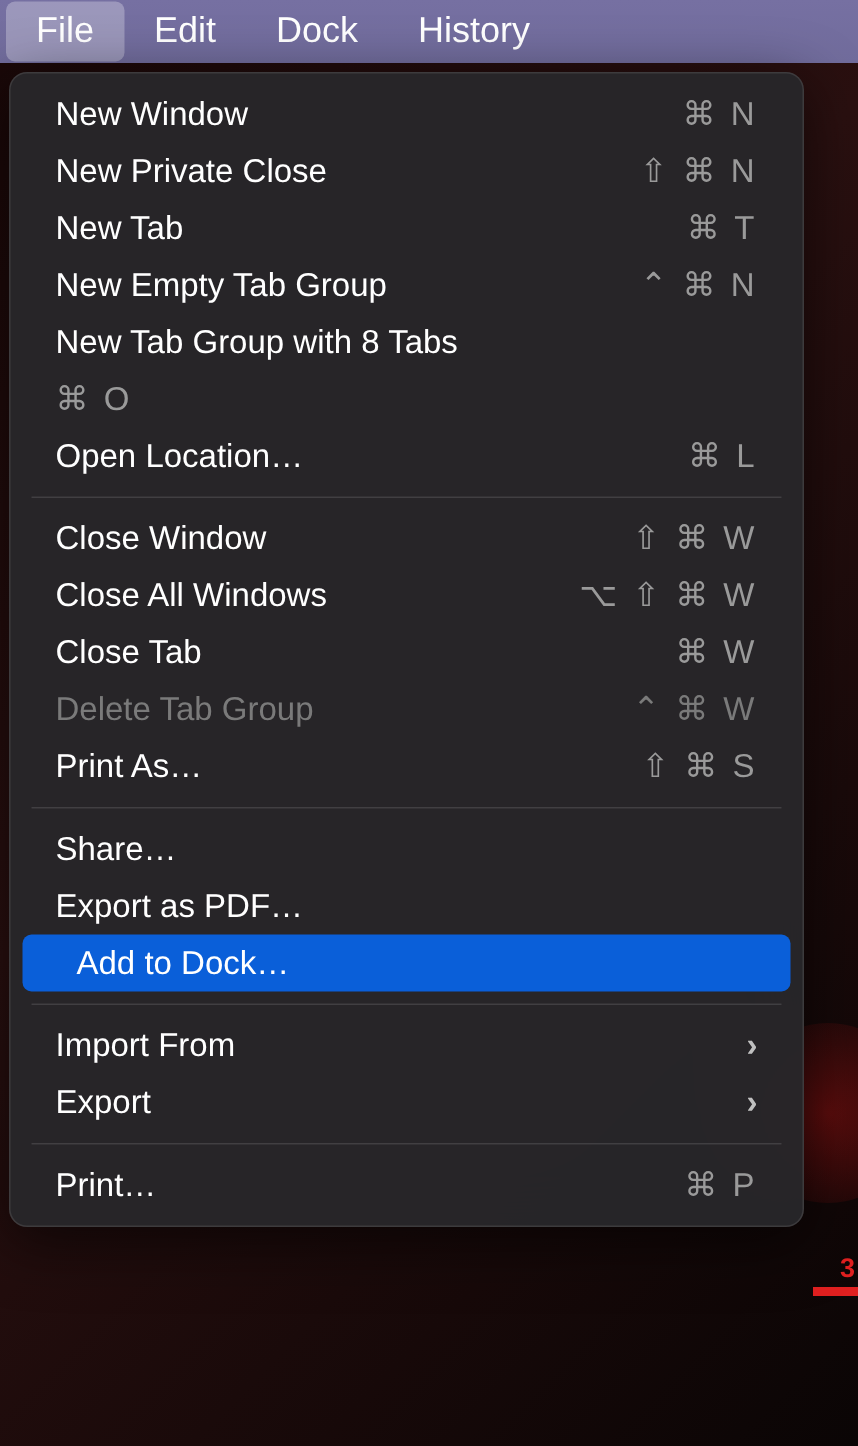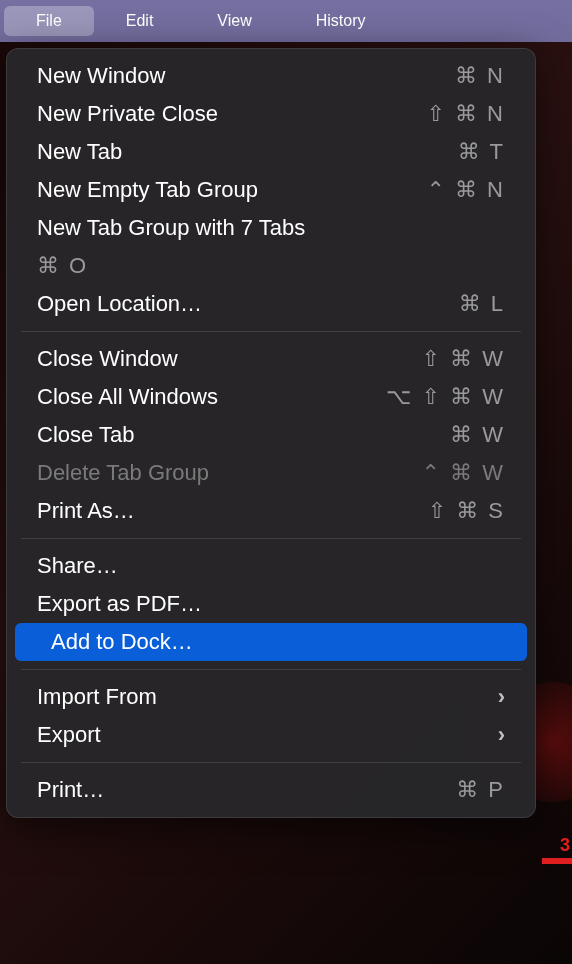--- a/index.html
+++ b/index.html
@@ -18,23 +18,23 @@
     .menubar {
       display: flex;
       align-items: center;
       height: 42px;
       background: linear-gradient(to bottom, #7670a2, #716c9c);
       padding: 0 4px;
       gap: 0;
     }
     .menubar-item {
       color: #ffffff;
-      font-size: 16px;
+      font-size: 24px;
       font-weight: 500;
-      padding: 6px 32px;
+      padding: 6px 20px;
       border-radius: 6px;
       cursor: default;
     }
     .menubar-item.active {
       background: rgba(255,255,255,0.28);
     }
     .dropdown {
       position: absolute;
       top: 48px;
       left: 6px;
@@ -133,21 +133,21 @@
 <div class="bg-content">
   <div class="bg-red-glow"></div>
   <div class="bg-side-text"></div>
   <div class="bg-red-bar"></div>
   <div class="bg-red-text">3</div>
 </div>
 
 <div class="menubar" id="menubar">
     <div class="menubar-item active">File</div>
     <div class="menubar-item">Edit</div>
-    <div class="menubar-item">View</div>
+    <div class="menubar-item">Dock</div>
     <div class="menubar-item">History</div>
   </div>
 
 <div class="dropdown" id="dropdown">
     <div class="menu-item">
       <span>New Window</span>
       <span class="shortcut">⌘ N</span>
     </div>
     <div class="menu-item">
       <span>New Private Close</span>
@@ -155,21 +155,21 @@
     </div>
     <div class="menu-item">
       <span>New Tab</span>
       <span class="shortcut">⌘ T</span>
     </div>
     <div class="menu-item">
       <span>New Empty Tab Group</span>
       <span class="shortcut">⌃ ⌘ N</span>
     </div>
     <div class="menu-item">
-      <span>New Tab Group with 7 Tabs</span>
+      <span>New Tab Group with 8 Tabs</span>
     </div>
     <div class="menu-item">
       <span class="shortcut">⌘ O</span>
     </div>
     <div class="menu-item">
       <span>Open Location…</span>
       <span class="shortcut">⌘ L</span>
     </div>
     <div class="divider"></div>
     <div class="menu-item">

